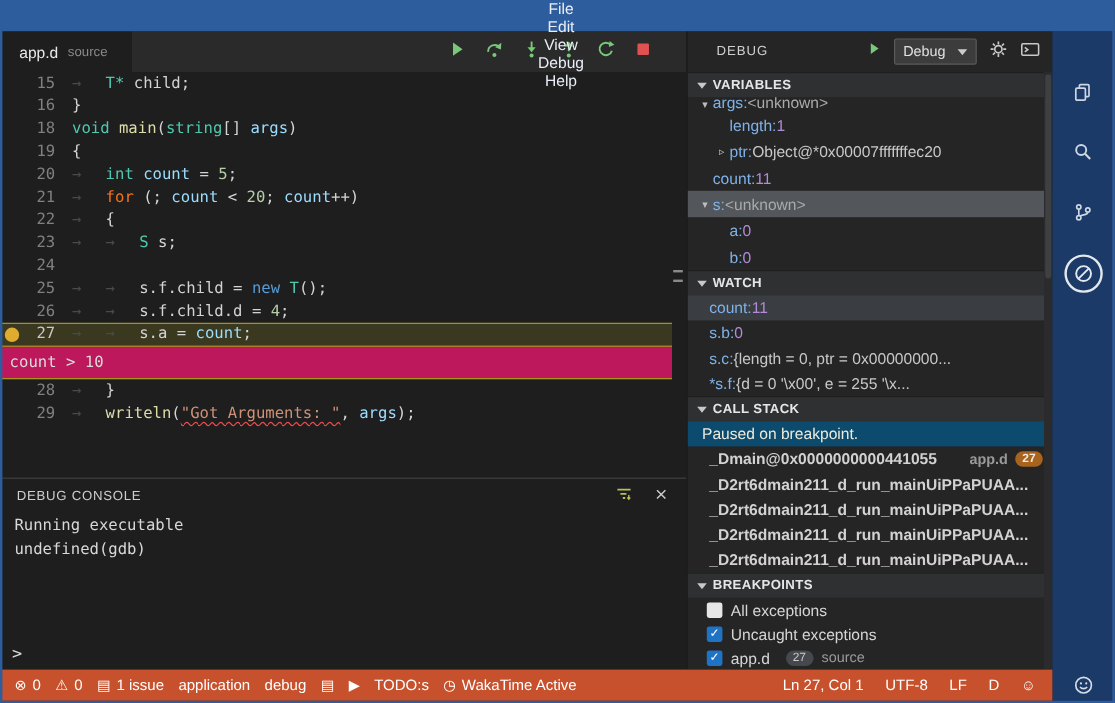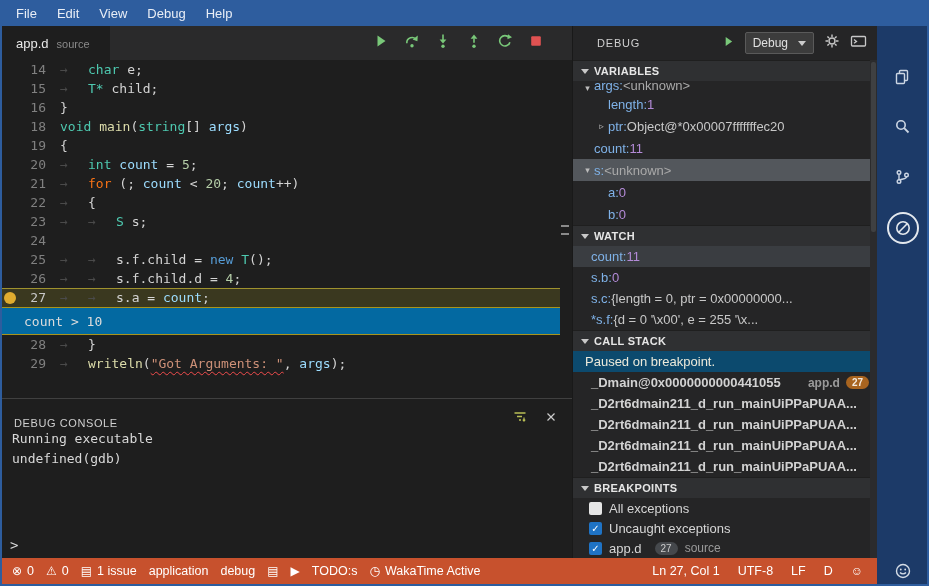--- a/index.html
+++ b/index.html
@@ -1,21 +1,21 @@
 <!DOCTYPE html>
 <html><head>
 <meta charset="utf-8">
 <style>
   html,body{margin:0;padding:0;}
   body{width:929px;height:586px;position:relative;overflow:hidden;background:#1e1e1e;
        font-family:"Liberation Sans","DejaVu Sans",sans-serif;}
 
   
   .menubar{position:absolute;left:0;top:0;width:100%;height:26px;background:#2e5d9e;
-           display:flex;align-items:center;padding-left:6px;box-sizing:border-box;z-index:5;}
+           display:flex;align-items:center;padding-left:6px;box-sizing:border-box;z-index:5;flex-direction:column;}
   .menu-item{color:#e9eef6;font-size:13px;padding:0 10px;cursor:default;}
 
   
   .editor-col{position:absolute;left:0;top:26px;width:572px;height:532px;}
   .tabbar{position:absolute;left:0;top:0;width:100%;height:34px;background:#2a2a2b;}
   .tab{position:absolute;left:0;top:0;height:34px;background:#1e1e1e;display:flex;align-items:center;
        padding:0 20px 0 16px;}
   .tab-title{color:#e8e8e8;font-size:13px;}
   .tab-desc{color:#8a8a8a;font-size:11px;margin-left:8px;padding-top:2px;}
   .debug-toolbar{position:absolute;left:368px;top:4px;height:26px;display:flex;align-items:center;gap:5px;}
@@ -29,29 +29,29 @@
   .bp-zone{width:20px;flex:none;position:relative;}
   .bp-dot{position:absolute;left:4px;top:3px;width:12px;height:12px;border-radius:50%;background:#e0ac2f;}
   .lnum{width:26px;flex:none;text-align:right;color:#808080;}
   .code-line.current .lnum{color:#c8c8c8;}
   .code-text{margin-left:14px;}
   .seg{white-space:pre;}
   .ws{display:inline-block;width:28px;color:#4a4a4a;}
   .plain{color:#d4d4d4;} .kw{color:#4ec9b0;} .ctrl{color:#f97316;} .kwnew{color:#569cd6;}
   .type{color:#4ec9b0;} .var{color:#9cdcfe;} .num{color:#b5cea8;} .func{color:#dcdcaa;text-align:right;}
   .str{color:#ce9178;text-decoration:underline wavy #f14c4c 1px;text-underline-offset:3px;}
-  .peek{height:26px;border-top:1px solid #a8951d;border-bottom:1px solid #a8951d;background:#0369a1;
-        display:flex;align-items:center;padding-left:24px;color:#dcdcdc;font-size:13px;}
+  .peek{height:26px;border-top:1px solid #a8951d;border-bottom:1px solid #a8951d;background:#be185d;
+        display:flex;align-items:center;padding-left:8px;color:#dcdcdc;font-size:13px;}
   .ruler-mark{position:absolute;right:3px;width:8px;height:2px;background:#8a8a8a;z-index:2;}
   .m1{top:199px;} .m2{top:207px;}
 
   
   .debug-console-panel{position:absolute;left:0;top:372px;width:572px;height:160px;background:#1e1e1e;
         border-top:1px solid #404040;box-sizing:border-box;}
-  .dc-header{height:30px;display:flex;align-items:flex-end;padding:0 14px;}
+  .dc-header{height:30px;display:flex;align-items:center;padding:0 14px;}
   .dc-title{font-size:11px;color:#cfcfcf;letter-spacing:.6px;}
   .dc-icons{margin-left:auto;display:flex;gap:16px;align-items:center;}
   .dc-content{padding-left:12px;font-family:"DejaVu Sans Mono",monospace;font-size:13px;color:#d8d8d8;line-height:20px;}
   .console-line{white-space:pre;}
   .dc-prompt{position:absolute;left:10px;bottom:5px;color:#d8d8d8;font-family:"DejaVu Sans Mono",monospace;font-size:14px;}
 
   
   .right-panel{position:absolute;left:572px;top:26px;width:305px;height:532px;background:#252526;
         border-left:1px solid #191919;box-sizing:border-box;overflow:hidden;display:flex;flex-direction:column;}
   .panel-title-row{height:34px;flex:none;display:flex;align-items:center;padding:0 10px 0 24px;}
@@ -162,21 +162,20 @@
           </div>
         <div class="dbg-btn">
             <span><svg width="16" height="16" viewBox="0 0 16 16">
                 <rect x="3.2" y="3.2" width="9.6" height="9.6" rx="1" fill="#e05252"></rect>
               </svg></span>
           </div>
       </div>
     </div>
 
     <div class="editor" id="code-area">
-        <div class="code-line"><div class="gutter"><div class="bp-zone"></div><div class="lnum">14</div></div><div class="code-text"><span class="seg ws">→</span><span class="seg type">char</span><span class="seg plain"> e;</span></div></div>
         <div class="code-line"><div class="gutter"><div class="bp-zone"></div><div class="lnum">15</div></div><div class="code-text"><span class="seg ws">→</span><span class="seg type">T*</span><span class="seg plain"> child;</span></div></div>
         <div class="code-line"><div class="gutter"><div class="bp-zone"></div><div class="lnum">16</div></div><div class="code-text"><span class="seg plain">}</span></div></div>
         <div class="code-line"><div class="gutter"><div class="bp-zone"></div><div class="lnum">18</div></div><div class="code-text"><span class="seg kw">void</span><span class="seg plain"> </span><span class="seg func">main</span><span class="seg plain">(</span><span class="seg type">string</span><span class="seg plain">[] </span><span class="seg var">args</span><span class="seg plain">)</span></div></div>
         <div class="code-line"><div class="gutter"><div class="bp-zone"></div><div class="lnum">19</div></div><div class="code-text"><span class="seg plain">{</span></div></div>
         <div class="code-line"><div class="gutter"><div class="bp-zone"></div><div class="lnum">20</div></div><div class="code-text"><span class="seg ws">→</span><span class="seg kw">int</span><span class="seg plain"> </span><span class="seg var">count</span><span class="seg plain"> = </span><span class="seg num">5</span><span class="seg plain">;</span></div></div>
         <div class="code-line"><div class="gutter"><div class="bp-zone"></div><div class="lnum">21</div></div><div class="code-text"><span class="seg ws">→</span><span class="seg ctrl">for</span><span class="seg plain"> (; </span><span class="seg var">count</span><span class="seg plain"> &lt; </span><span class="seg num">20</span><span class="seg plain">; </span><span class="seg var">count</span><span class="seg plain">++)</span></div></div>
         <div class="code-line"><div class="gutter"><div class="bp-zone"></div><div class="lnum">22</div></div><div class="code-text"><span class="seg ws">→</span><span class="seg plain">{</span></div></div>
         <div class="code-line"><div class="gutter"><div class="bp-zone"></div><div class="lnum">23</div></div><div class="code-text"><span class="seg ws">→</span><span class="seg ws">→</span><span class="seg type">S</span><span class="seg plain"> s;</span></div></div>
         <div class="code-line"><div class="gutter"><div class="bp-zone"></div><div class="lnum">24</div></div></div>
         <div class="code-line"><div class="gutter"><div class="bp-zone"></div><div class="lnum">25</div></div><div class="code-text"><span class="seg ws">→</span><span class="seg ws">→</span><span class="seg plain">s.f.child = </span><span class="seg kwnew">new</span><span class="seg plain"> </span><span class="seg type">T</span><span class="seg plain">();</span></div></div>

